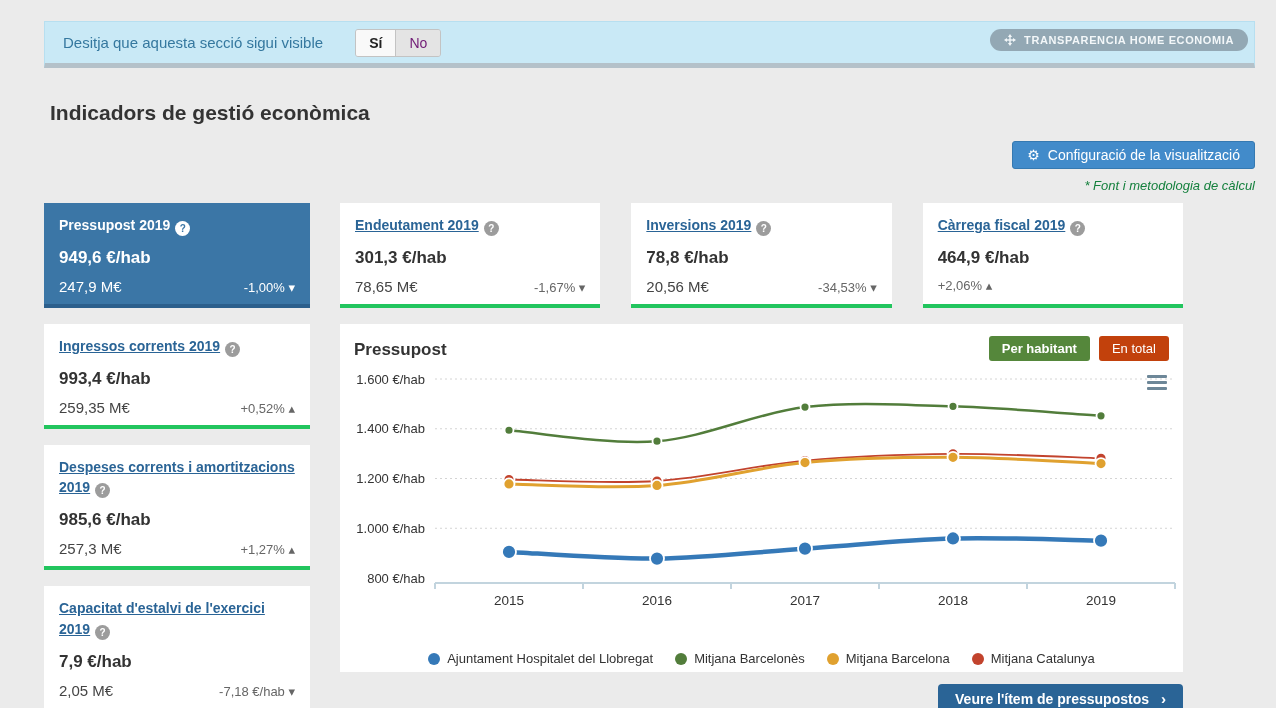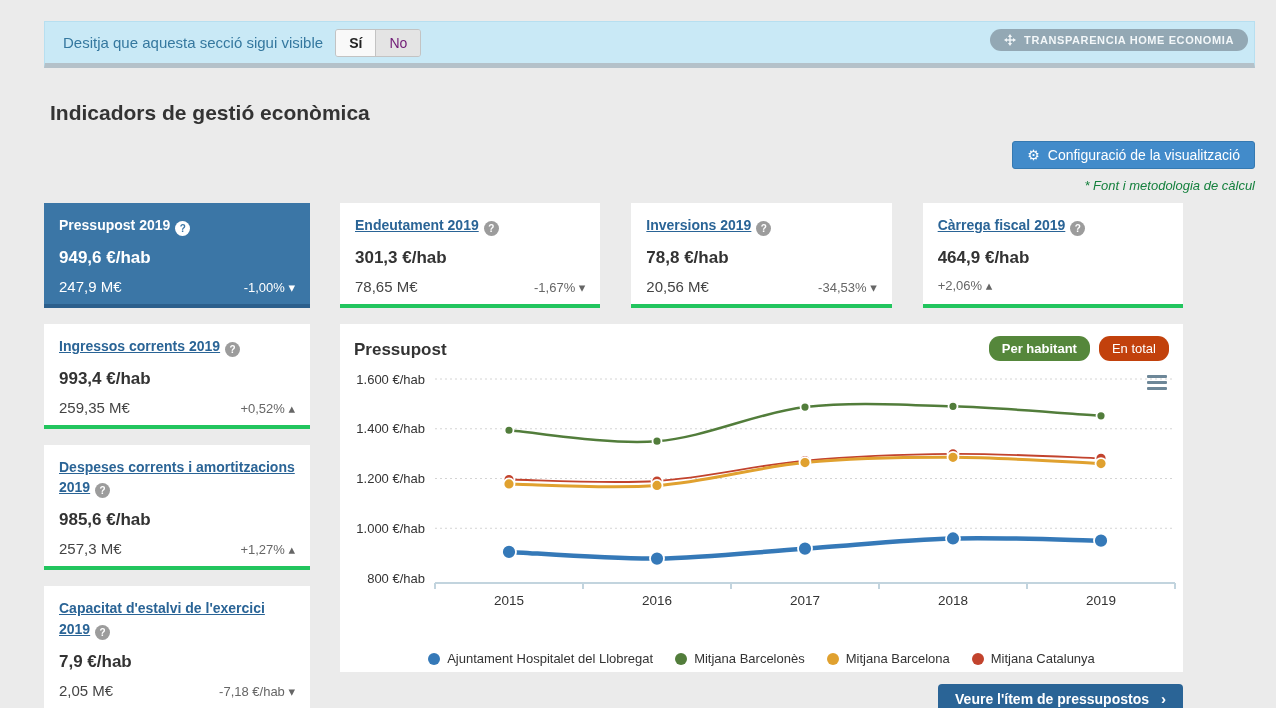--- a/index.html
+++ b/index.html
@@ -15,21 +15,21 @@
   
   .visibility-bar {
     margin-top:10px; height:47px;
     background:#c9e9f6;
     border:1px solid #b7dff0;
     border-bottom:5px solid #b4c1c9;
     display:flex; align-items:center;
     padding:0 18px; position:relative;
   }
   .vis-question { color:#35789f; font-size:15px; }
-  .toggle-group { display:inline-flex; margin-left:12px; border:1px solid #c3c3c3; border-radius:3px; overflow:hidden; background:#e4e4e4; }
+  .toggle-group { display:inline-flex; margin-left:32px; border:1px solid #c3c3c3; border-radius:3px; overflow:hidden; background:#e4e4e4; }
   .toggle-btn { padding:5px 13px; font-size:14px; background:#e4e4e4; color:#701a75; border:none; cursor:pointer; font-family:inherit; }
   .toggle-btn.active { background:#f9f9f9; font-weight:bold; color:#222; border-right:1px solid #c3c3c3; }
   .drag-badge {
     position:absolute; right:6px; top:7px;
     background:rgba(138,156,168,.85); color:#f3f7f9;
     border-radius:13px; padding:5px 14px;
     font-size:11px; font-weight:bold; letter-spacing:.6px;
     display:flex; gap:8px; align-items:center; cursor:move;
   }
 
@@ -72,21 +72,21 @@
   .card-bottom.no-total { justify-content:flex-start; }
   .card-total { font-size:15px; color:#444; }
   .card-trend { font-size:13px; color:#666; }
   .card.selected .card-total, .card.selected .card-trend { color:#fff; }
 
   
   .chart-panel { background:#fff; margin-top:16px; height:348px; position:relative; }
   .chart-header { display:flex; justify-content:space-between; padding:12px 14px 0; }
   .chart-title { font-size:17px; font-weight:bold; color:#333; margin-top:4px; }
   .unit-toggle { display:flex; gap:9px; }
-  .unit-btn { border-radius:11px; color:#fff; font-size:13px; padding:4px 13px; border:none; cursor:pointer; font-family:inherit; height:25px; }
+  .unit-btn { border-radius:3px; color:#fff; font-size:13px; padding:4px 13px; border:none; cursor:pointer; font-family:inherit; height:25px; }
   .unit-btn.active { background:#55873b; font-weight:bold; }
   .unit-btn.inactive { background:#c2410c; }
   .chart-menu { position:absolute; right:16px; top:48px; width:20px; cursor:pointer; }
   .chart-menu .bar { height:3px; background:#6d8798; margin:3px 0; border-radius:1px; }
   svg.chart { display:block; margin-top:4px; }
   svg.chart text { font-family:"Liberation Sans","DejaVu Sans",sans-serif; }
   .legend { display:flex; justify-content:center; gap:22px; margin-top:2px; }
   .legend-item { display:flex; align-items:center; gap:7px; font-size:13px; color:#333; cursor:pointer;margin-top:32px; }
   .legend-dot { width:12px; height:12px; border-radius:50%; flex:none; }
 

